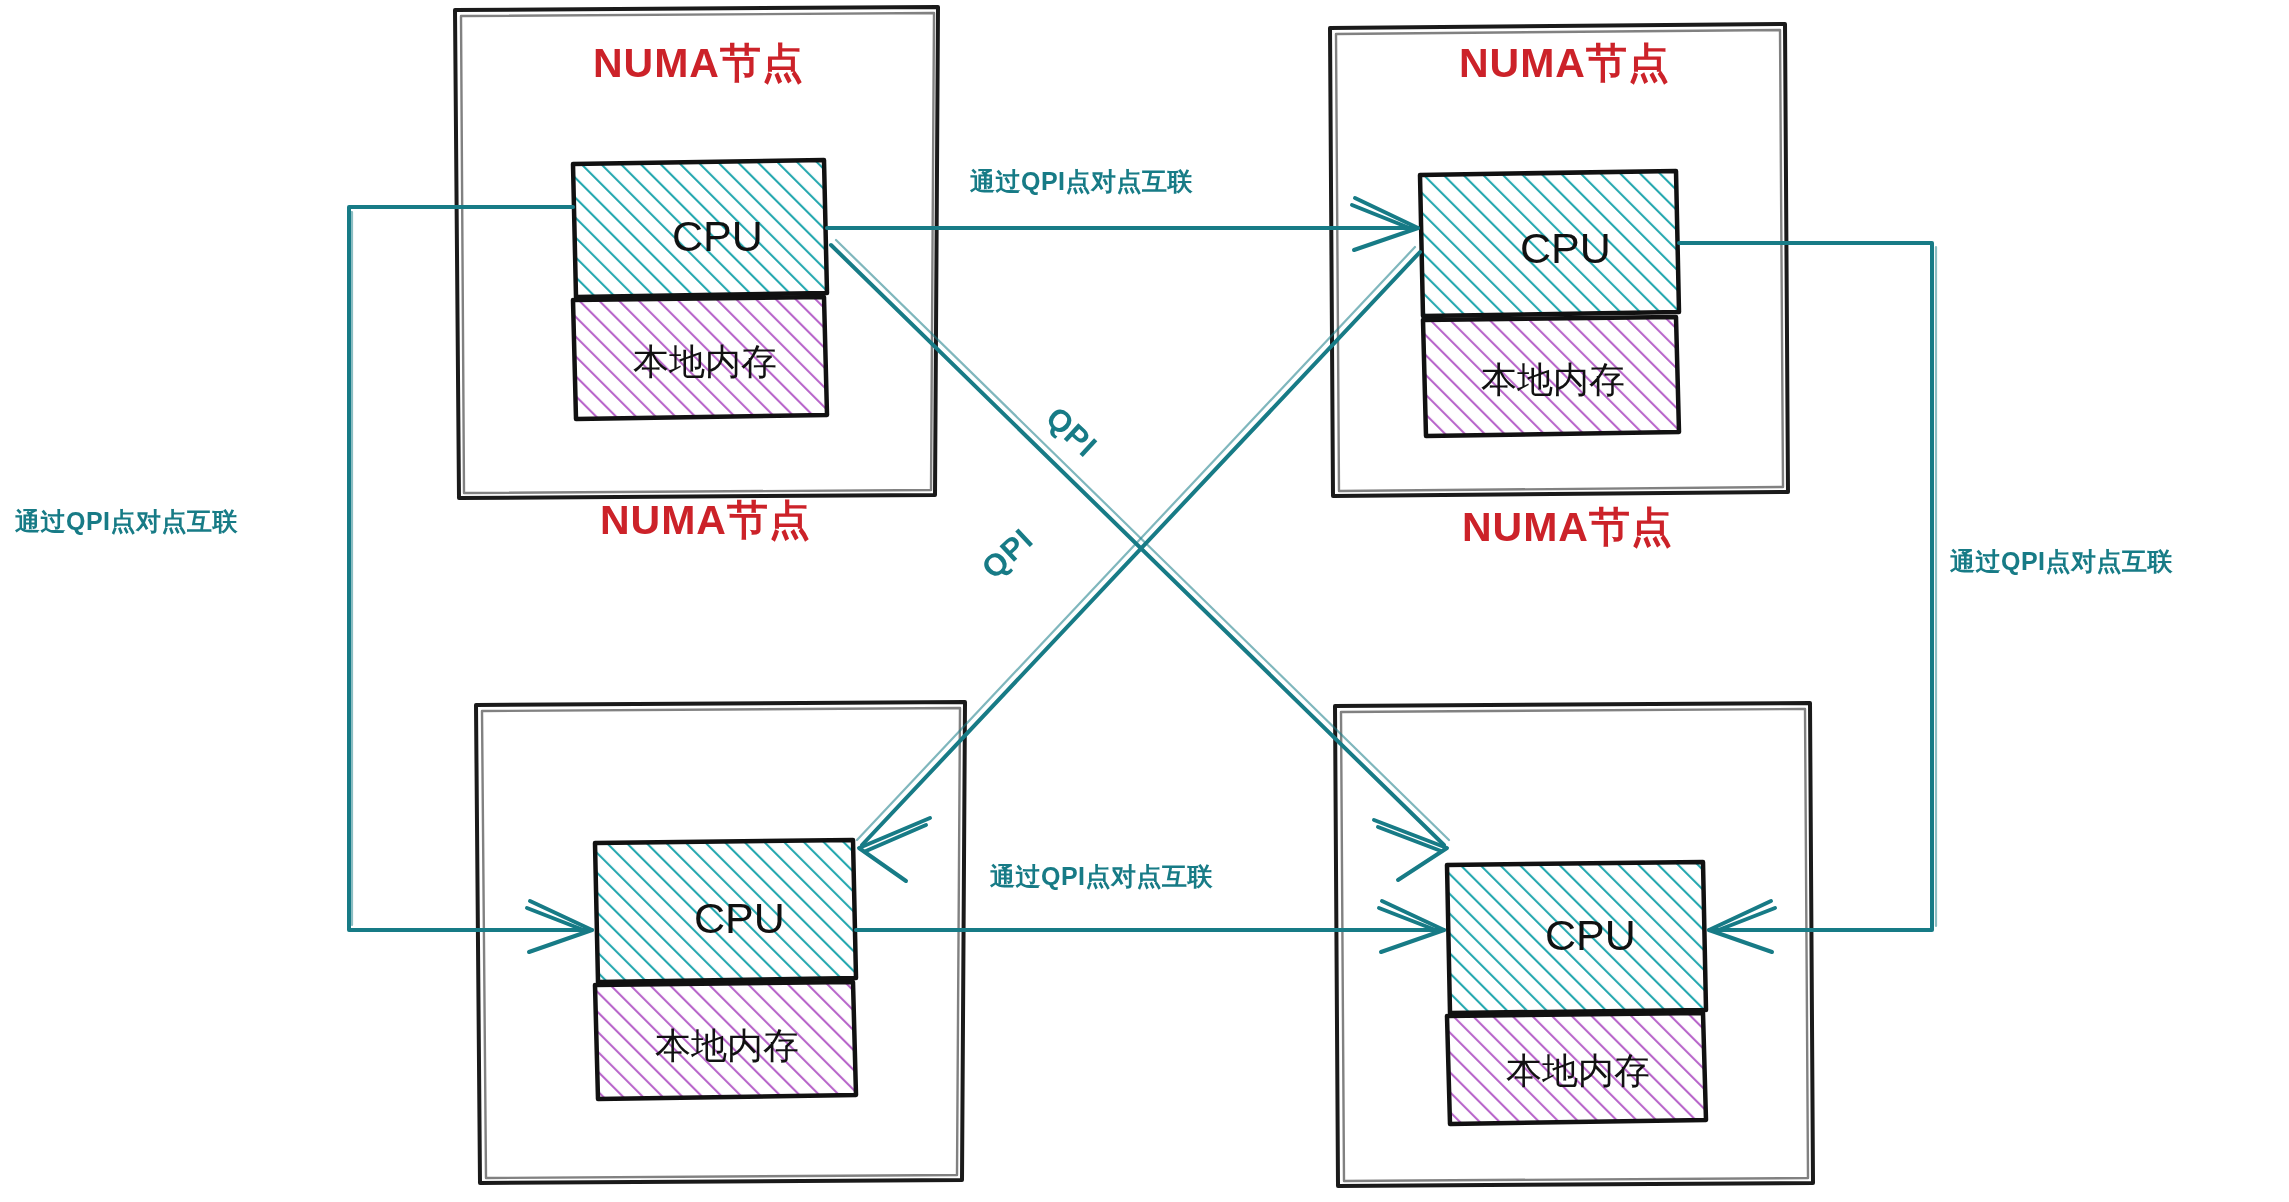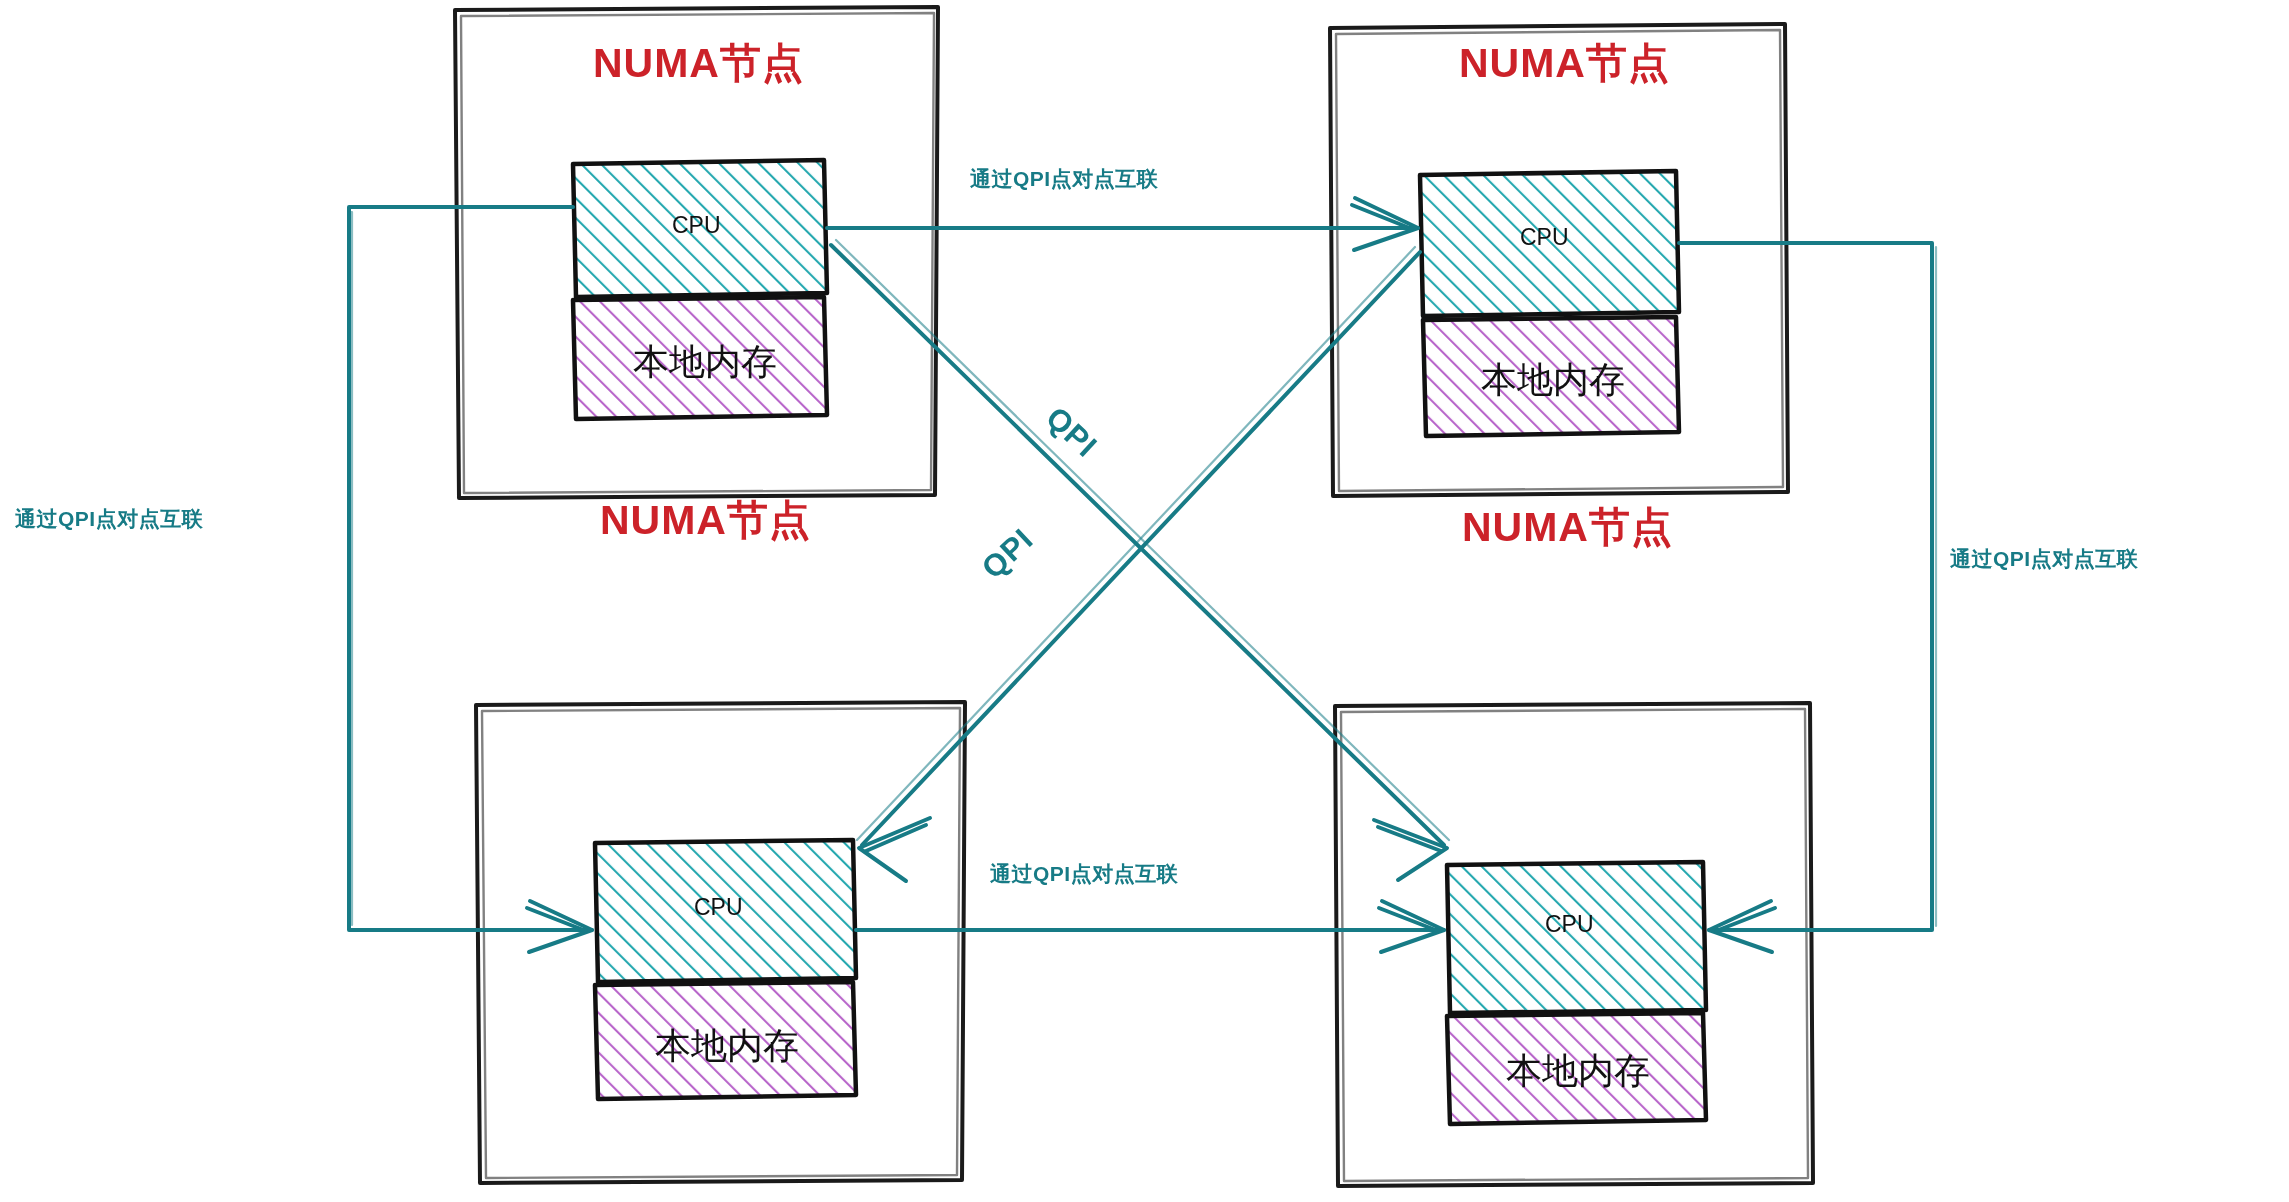--- a/index.html
+++ b/index.html
@@ -8,28 +8,28 @@
     font-family:"Liberation Sans","DejaVu Sans",sans-serif;
   }
   #stage{position:absolute;left:0;top:0;width:2003px;height:1202px;}
   svg#canvas{position:absolute;left:0;top:0;width:2289px;height:1202px;}
 
   .node-title{
     position:absolute;color:#cc2229;font-weight:bold;font-size:41px;
     letter-spacing:1px;white-space:nowrap;
   }
   .inner-label{
-    position:absolute;color:#111111;font-size:23px;white-space:nowrap;
+    position:absolute;color:#111111;font-size:43px;white-space:nowrap;
     font-weight:400;
   }
   .mem-label{
     position:absolute;color:#111111;font-size:36px;white-space:nowrap;
   }
   .link-label{
-    position:absolute;color:#177b86;font-size:21px;font-weight:bold;
+    position:absolute;color:#177b86;font-size:25px;font-weight:bold;
     white-space:nowrap;letter-spacing:0.5px;
   }
   .qpi-label{
     position:absolute;color:#177b86;font-size:31px;font-weight:bold;
     white-space:nowrap;letter-spacing:1px;
   }
 </style>
 </head>
 <body>
 

